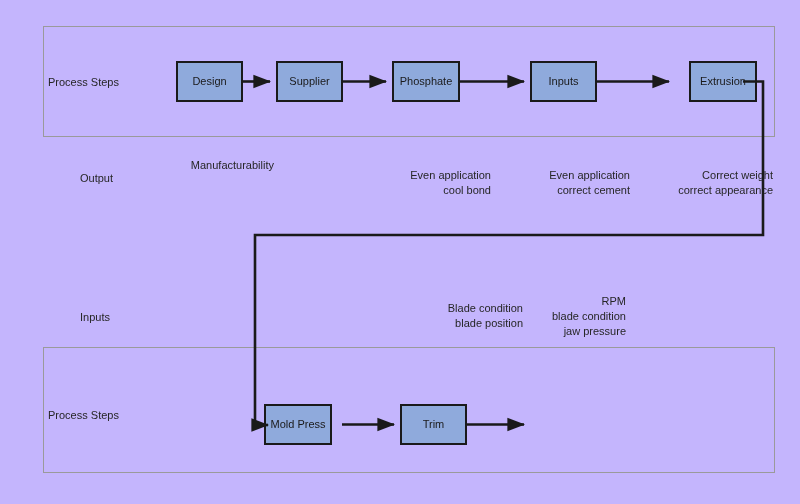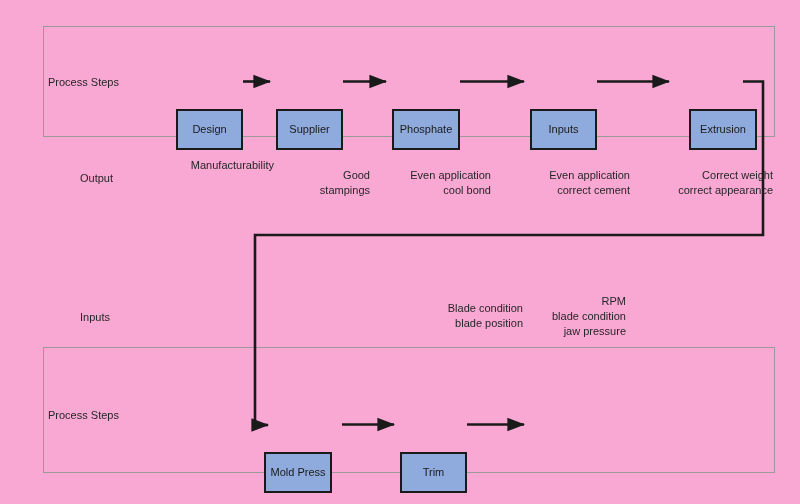--- a/index.html
+++ b/index.html
@@ -4,21 +4,21 @@
 <style>
   html, body {
     margin: 0;
     padding: 0;
     background: #ffffff;
   }
   #canvas {
     position: relative;
     width: 800px;
     height: 504px;
-    background: #f9a8d4;
+    background: #c4b5fd;
     font-family: "Liberation Sans", sans-serif;
     overflow: hidden;
   }
   .panel {
     position: absolute;
     border: 1px solid #9a9a9a;
     box-sizing: border-box;
     background: transparent;
   }
   .row-label {
@@ -32,21 +32,20 @@
     position: absolute;
     box-sizing: border-box;
     background: #8FAADC;
     border: 2.5px solid #1a1a1a;
     display: flex;
     align-items: center;
     justify-content: center;
     font-size: 11px;
     color: #1a1a1a;
     line-height: 13px;
-    margin-top: 48px;
   }
   .celltext {
     position: absolute;
     font-size: 11px;
     color: #262626;
     text-align: right;
     line-height: 15px;
     white-space: pre-line;
   }
   svg.conn {
@@ -80,22 +79,20 @@
   <div class="pbox" style="left:530px; top:61px; width:67px; height:41px;">
     <span>Inputs</span>
   </div>
   <div class="pbox" style="left:689px; top:61px; width:68px; height:41px;">
     <span>Extrusion</span>
   </div>
 
   <div class="row-label" style="left:80px; top:172px;">Output</div>
 
   <div class="celltext" style="left:144px; top:158px; width:130px;">Manufacturability</div>
-  <div class="celltext" style="left:250px; top:168px; width:120px;">Good
-stampings</div>
   <div class="celltext" style="left:371px; top:168px; width:120px;">Even application
 cool bond</div>
   <div class="celltext" style="left:504px; top:168px; width:126px;">Even application
 correct cement</div>
   <div class="celltext" style="left:645px; top:168px; width:128px;">Correct weight
 correct appearance</div>
 
   <div class="row-label" style="left:80px; top:311px;">Inputs</div>
 
   <div class="celltext" style="left:405px; top:301px; width:118px;">Blade condition

